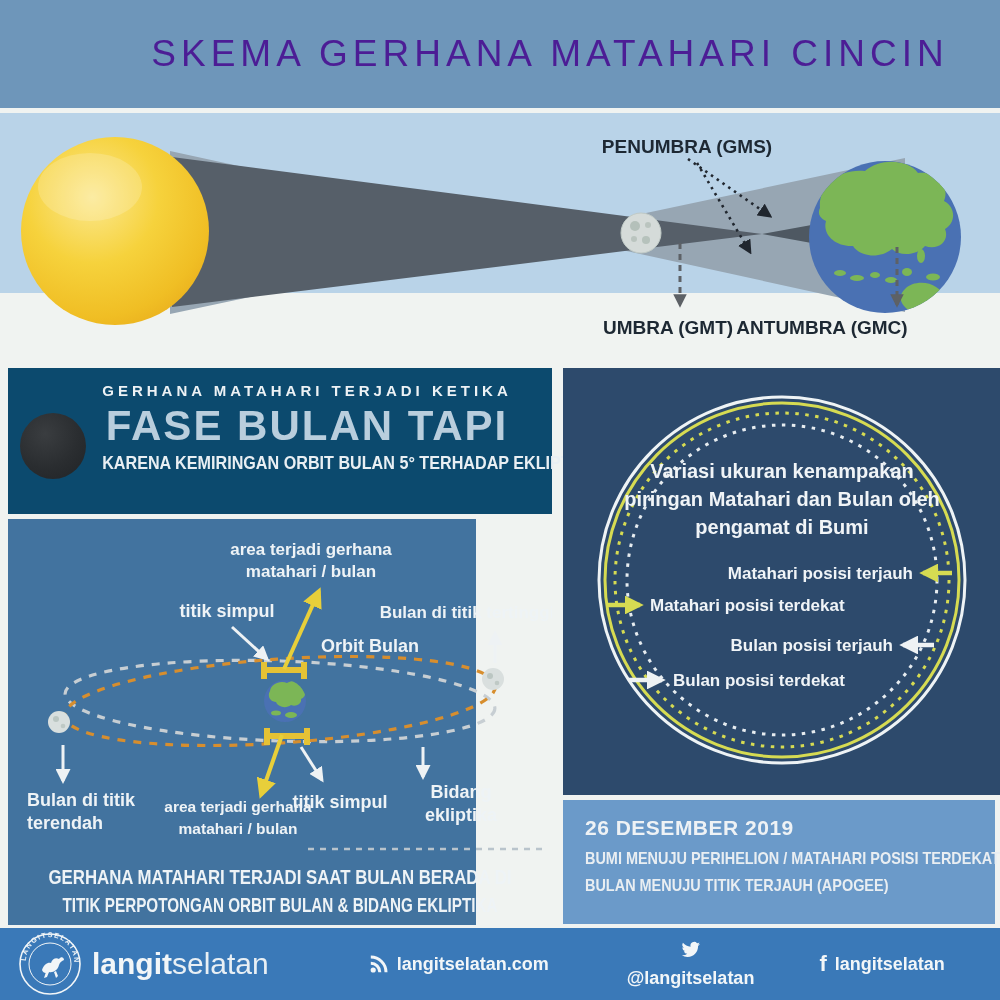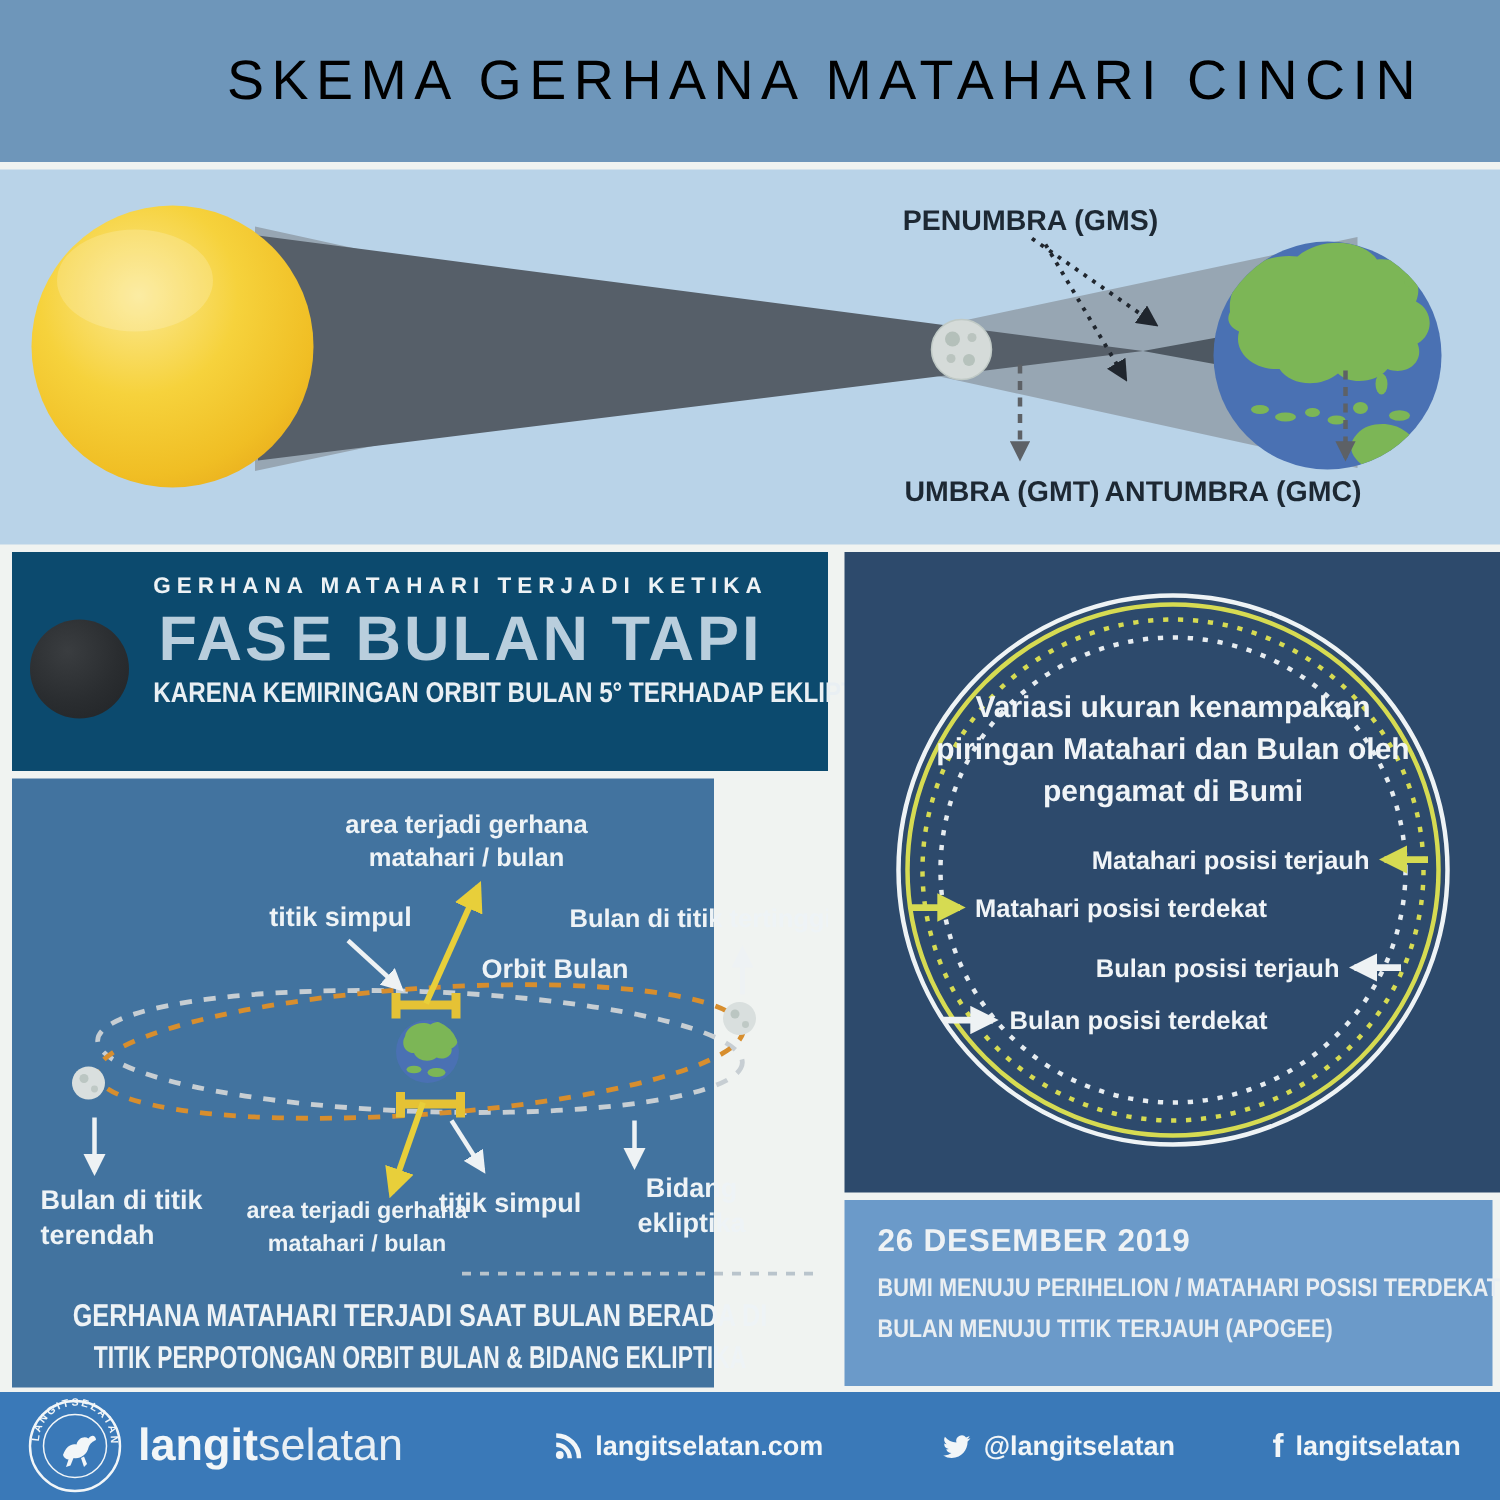--- a/index.html
+++ b/index.html
@@ -2,25 +2,25 @@
 <html><head>
 <meta charset="utf-8">
 <style>
   html,body{margin:0;padding:0;}
   body{font-family:"Liberation Sans", sans-serif; background:#e8ecee;}
   .page{position:relative;width:1000px;height:1000px;background:#f0f3f1;overflow:hidden;}
 
   
   .header{position:absolute;left:0;top:0;width:1000px;height:108px;background:#6e96ba;
           display:flex;align-items:center;justify-content:center;}
-  .header h1{margin:0 0 0 100px;font-size:37px;font-weight:400;color:#000000;
+  .header h1{margin:0 0 0 100px;font-size:37px;font-weight:400;color:#4c1d95;
              letter-spacing:5px;white-space:nowrap;}
 
   
-  .eclipse{position:absolute;left:0;top:113px;width:1000px;height:250px;background:#b9d3e8;}
+  .eclipse{position:absolute;left:0;top:113px;width:1000px;height:180px;background:#b9d3e8;}
   .eclipse svg{display:block}
 
   
   .panel-newmoon{position:absolute;left:8px;top:368px;width:544px;height:146px;background:#0c4a6e;}
   .nm-moon{position:absolute;left:12px;top:45px;width:66px;height:66px;border-radius:50%;
            background:radial-gradient(circle at 38% 32%, #3a3d40 0%, #2a2d30 55%, #202326 100%);}
   .nm-text{position:absolute;left:58px;top:14px;width:482px;text-align:center;color:#eaf0f4;}
   .nm-l1{font-size:15px;font-weight:700;letter-spacing:4px;color:#edf2f5;}
   .nm-l2{font-size:42px;font-weight:700;letter-spacing:2px;color:#b9cedd;margin-top:5px;line-height:44px;}
   .nm-l3{font-size:14px;font-weight:700;letter-spacing:2.5px;color:#a9c6da;margin-top:5px;}
@@ -41,21 +41,21 @@
   .date-line + .date-line{margin-top:7px;}
 
   
   .footer{position:absolute;left:0;top:928px;width:1000px;height:72px;background:#3a79b8;
           display:flex;align-items:center;color:#fff;}
   .brand{display:flex;align-items:center;gap:10px;margin-left:18px;}
   .brand-name{font-size:30px;color:#f2f6f8;white-space:nowrap;}
   .brand-name b{font-weight:700;}
   .brand-name span{font-weight:400;opacity:.95;}
   .social{display:flex;align-items:center;gap:8px;font-size:18px;font-weight:700;color:#f2f6f8;white-space:nowrap;}
-  .soc-web{margin-left:100px;} .soc-tw{margin-left:78px;} .soc-fb{margin-left:65px;}
+  .soc-web{margin-left:100px;} .soc-tw{margin-left:78px;flex-direction:column;} .soc-fb{margin-left:65px;}
   .fb-f{font-size:22px;font-weight:700;line-height:20px;}
 
   svg text{font-family:"Liberation Sans", sans-serif;}
 </style>
 </head>
 <body>
 
 <div class="page">
 
   <div class="header">

